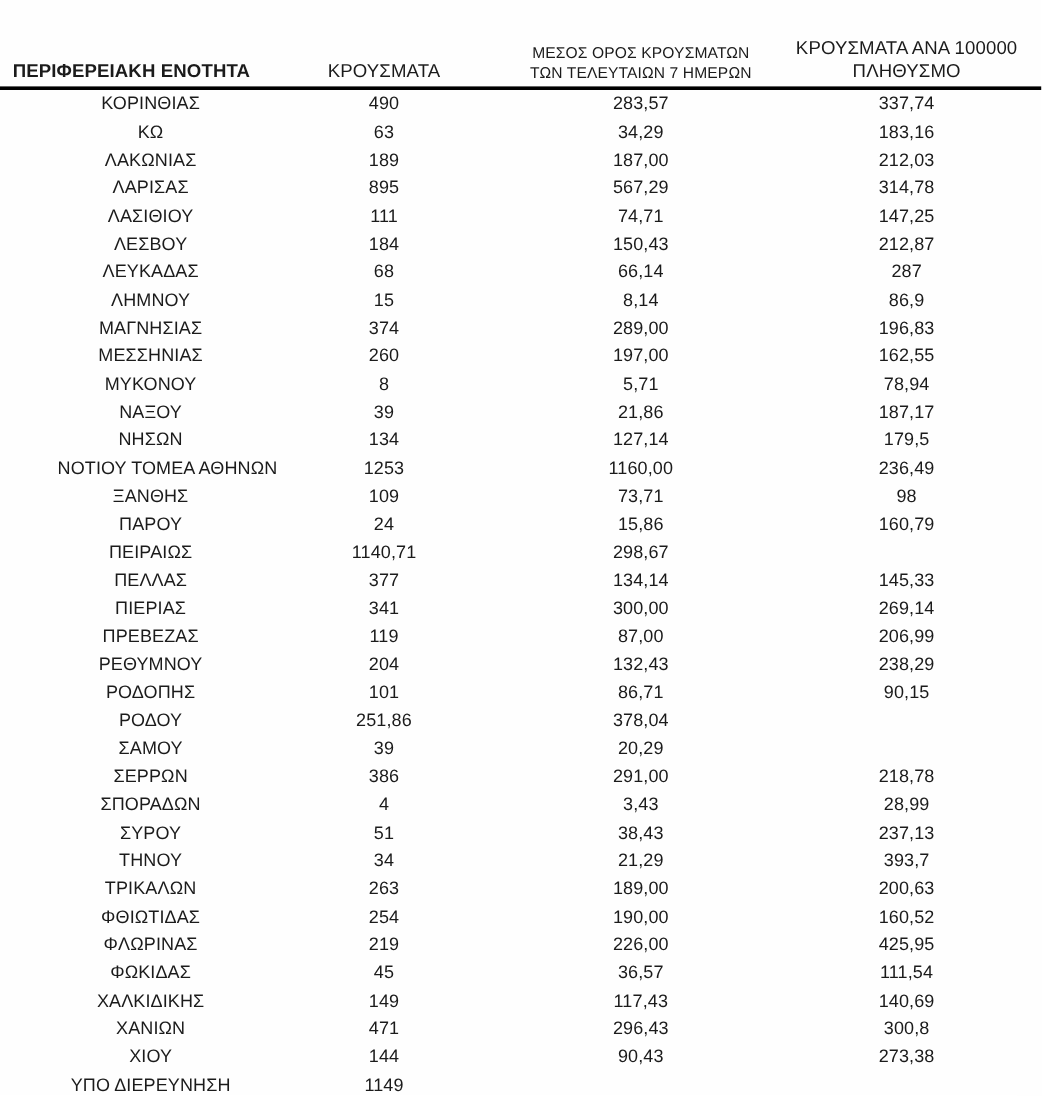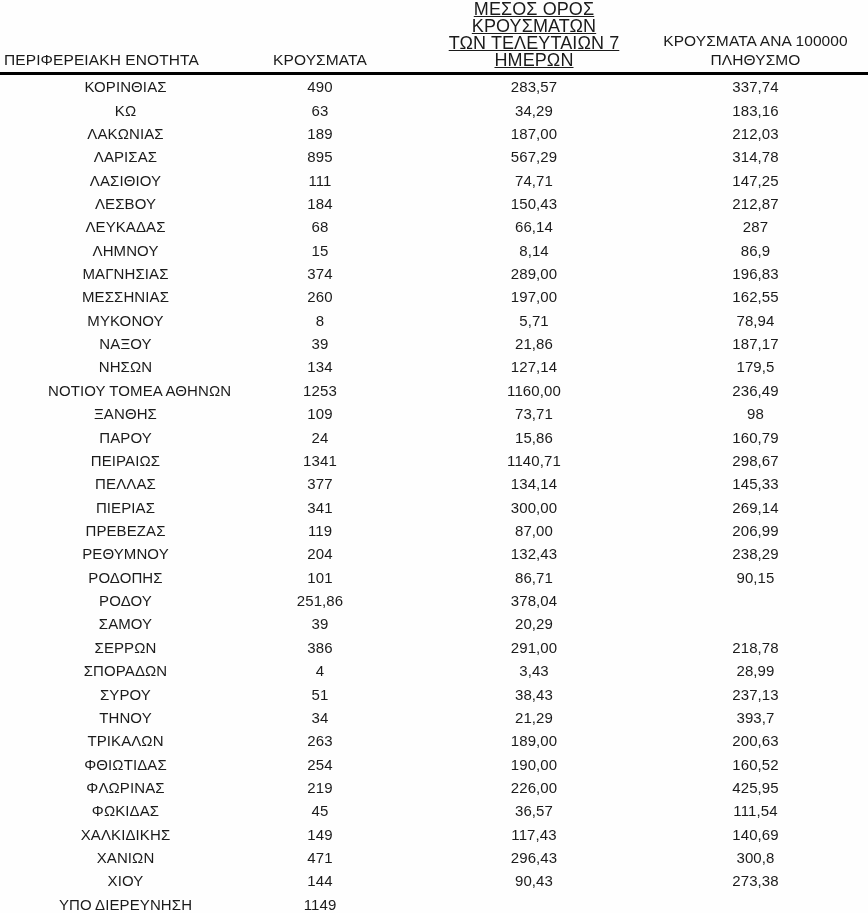--- a/index.html
+++ b/index.html
@@ -25,27 +25,27 @@
     padding-bottom: 3px;
     box-sizing: content-box;
   }
   .th {
     text-align: center;
     font-size: 15.5px;
     line-height: 18px;
     letter-spacing: 0.1px;
   }
   .th-region {
-    text-align: left;
+    text-align: center;
     padding-left: 4px;
+    font-weight: bold;
   }
   .th-avg {
-    font-size: 18px;
+    font-size: 13px;
     line-height: 17px;
-    text-decoration: underline;
   }
   .th-per {
     font-size: 15.5px;
     line-height: 19px;
   }
   .tbody {
     display: block;
   }
   .tr {
     display: grid;
@@ -194,21 +194,20 @@
 
     <div class="tr">
       <div class="td td-region">ΠΑΡΟΥ</div>
       <div class="td td-cases">24</div>
       <div class="td td-avg">15,86</div>
       <div class="td td-per">160,79</div>
     </div>
 
     <div class="tr">
       <div class="td td-region">ΠΕΙΡΑΙΩΣ</div>
-      <div class="td td-cases">1341</div>
       <div class="td td-avg">1140,71</div>
       <div class="td td-per">298,67</div>
     </div>
 
     <div class="tr">
       <div class="td td-region">ΠΕΛΛΑΣ</div>
       <div class="td td-cases">377</div>
       <div class="td td-avg">134,14</div>
       <div class="td td-per">145,33</div>
     </div>

